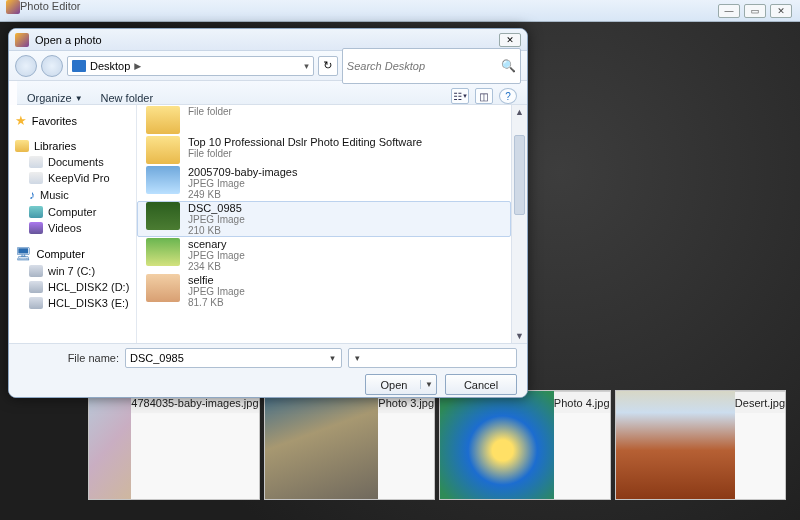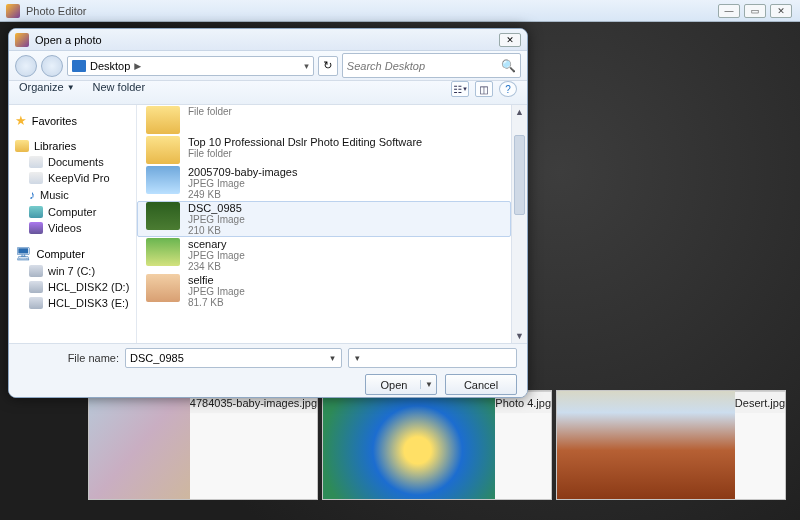--- a/index.html
+++ b/index.html
@@ -1,20 +1,20 @@
 <!DOCTYPE html>
 <html><head>
 <meta charset="utf-8">
 <style>
   * { box-sizing: border-box; margin: 0; padding: 0; font-family: "Segoe UI", Tahoma, sans-serif; font-size: 11px; }
   body { width: 800px; height: 520px; background: #1a1a1a; overflow: hidden; position: relative; }
 
   
   .app-window { position: absolute; inset: 0; background: #f0f0f0; }
-  .app-titlebar { height: 22px; background: linear-gradient(#eaf2fb, #d8e6f6); border-bottom: 1px solid #a8b8c8; display: flex; align-items: center; padding: 0 6px; gap: 6px; }
+  .app-titlebar { height: 22px; background: linear-gradient(#eaf2fb, #d8e6f6); border-bottom: 1px solid #a8b8c8; display: flex; align-items: flex-start; padding: 0 6px; }
   .app-titlebar .logo { width: 14px; height: 14px; background: linear-gradient(135deg,#f7b733,#7b4397); border-radius: 2px; }
   .app-titlebar .title { color: #4a4a4a; flex: 1; }
   .win-btns { display:flex; gap:4px; position:absolute; top:4px; right:8px;}
   .win-btn { width:22px; height:14px; border:1px solid #9aa; background:#f6f8fa; border-radius:2px; display:flex; align-items:center; justify-content:center; font-size:9px; color:#444;}
 
   .app-body { position: absolute; top: 22px; left:0; right:0; bottom:0; background: radial-gradient(circle at 70% 30%, #3d3d3d 0%, #1e1e1e 70%); }
 
   .thumb-strip { position:absolute; left:88px; right:14px; bottom:20px; height:110px; display:flex; gap:4px; }
   .thumb-card { flex:1; background:#f8f8f8; border:1px solid #c6c6c6; display:flex; }
   .thumb-img { flex:1; }
@@ -30,25 +30,25 @@
   .dlg-titlebar .ic { width:14px; height:14px; background:linear-gradient(135deg,#f7b733,#7b4397); border-radius:2px;}
   .dlg-close { margin-left:auto; width:22px; height:14px; border:1px solid #9aa; background:#f6f8fa; border-radius:2px; display:flex; align-items:center; justify-content:center; font-size:9px;}
 
   .dlg-nav { height:30px; background:linear-gradient(#f6fafe,#ecf2fa); display:flex; align-items:center; padding:0 6px; gap:4px; border-bottom:1px solid #d3dce8;}
   .nav-back,.nav-fwd { width:22px;height:22px;border-radius:50%;background:radial-gradient(#e8f1fb,#c7d7ea);border:1px solid #9cb2cc; }
   .addr { flex:1.4; height:20px; border:1px solid #aebfd2; background:#fff; display:flex; align-items:center; padding:0 4px; gap:4px; border-radius:2px;text-align:right;}
   .addr .desk-ic { width:14px; height:12px; background:#2a73c9; border-radius:1px; }
   .addr .arrow { color:#555; font-size:9px;}
   .addr .tail { margin-left:auto; color:#555; font-size:9px;}
   .refresh { width:20px; height:20px; border:1px solid #aebfd2; background:#fff; display:flex;align-items:center;justify-content:center; border-radius:2px;}
-  .search { flex:1; height:25px; border:1px solid #aebfd2; background:#fff; display:flex; align-items:center; padding:0 4px; border-radius:2px;}
+  .search { flex:1; height:36px; border:1px solid #aebfd2; background:#fff; display:flex; align-items:center; padding:0 4px; border-radius:2px;}
   .search input { border:none; outline:none; flex:1; font-size:11px; color:#888; font-style:italic; background:transparent;}
   .mag { color:#5a7aa5; font-size:12px; }
 
-  .dlg-toolbar { height:24px; background:linear-gradient(#f5f9fe,#eaf1f9); border-bottom:1px solid #d7e0eb; display:flex; align-items:flex-start; padding:0 10px; gap:18px;}
+  .dlg-toolbar { height:24px; background:linear-gradient(#f5f9fe,#eaf1f9); border-bottom:1px solid #d7e0eb; display:flex; align-items:flex-end; padding:0 10px; gap:18px;margin-left:8px;}
   .dlg-toolbar .btn-like { color:#234; display:flex; align-items:center; gap:3px;}
   .dlg-toolbar .right { margin-left:auto; display:flex; gap:6px; align-items:center;}
   .tb-ic { width:18px;height:16px;border:1px solid #acc1d8;border-radius:2px;background:#fbfdff;display:flex;align-items:center;justify-content:center;font-size:10px;color:#335;}
 
   .dlg-main { position:absolute; top:76px; left:0; right:0; bottom:54px; display:flex; }
   .navpane { width:128px; background:#fff; border-right:1px solid #e2e8f0; padding:6px 4px; overflow:hidden;}
   .nav-group { margin-bottom:8px;}
   .nav-head { display:flex; align-items:center; gap:5px; padding:2px 2px;}
   .nav-item { display:flex; align-items:center; gap:5px; padding:2px 2px 2px 16px; color:#111;}
   .ico { width:14px; height:12px; display:inline-block; border-radius:2px;}
@@ -102,20 +102,24 @@
     </div>
   </div>
 
   <div class="app-body">
     <div class="thumb-strip">
       <div class="thumb-card">
         <div class="thumb-img baby"></div>
         <div class="thumb-label">4784035-baby-images.jpg</div>
       </div>
       <div class="thumb-card">
+        <div class="thumb-img bridge"></div>
+        <div class="thumb-label">Photo 3.jpg</div>
+      </div>
+      <div class="thumb-card">
         <div class="thumb-img parrot"></div>
         <div class="thumb-label">Photo 4.jpg</div>
       </div>
       <div class="thumb-card">
         <div class="thumb-img desert"></div>
         <div class="thumb-label">Desert.jpg</div>
       </div>
     </div>
   </div>
 

